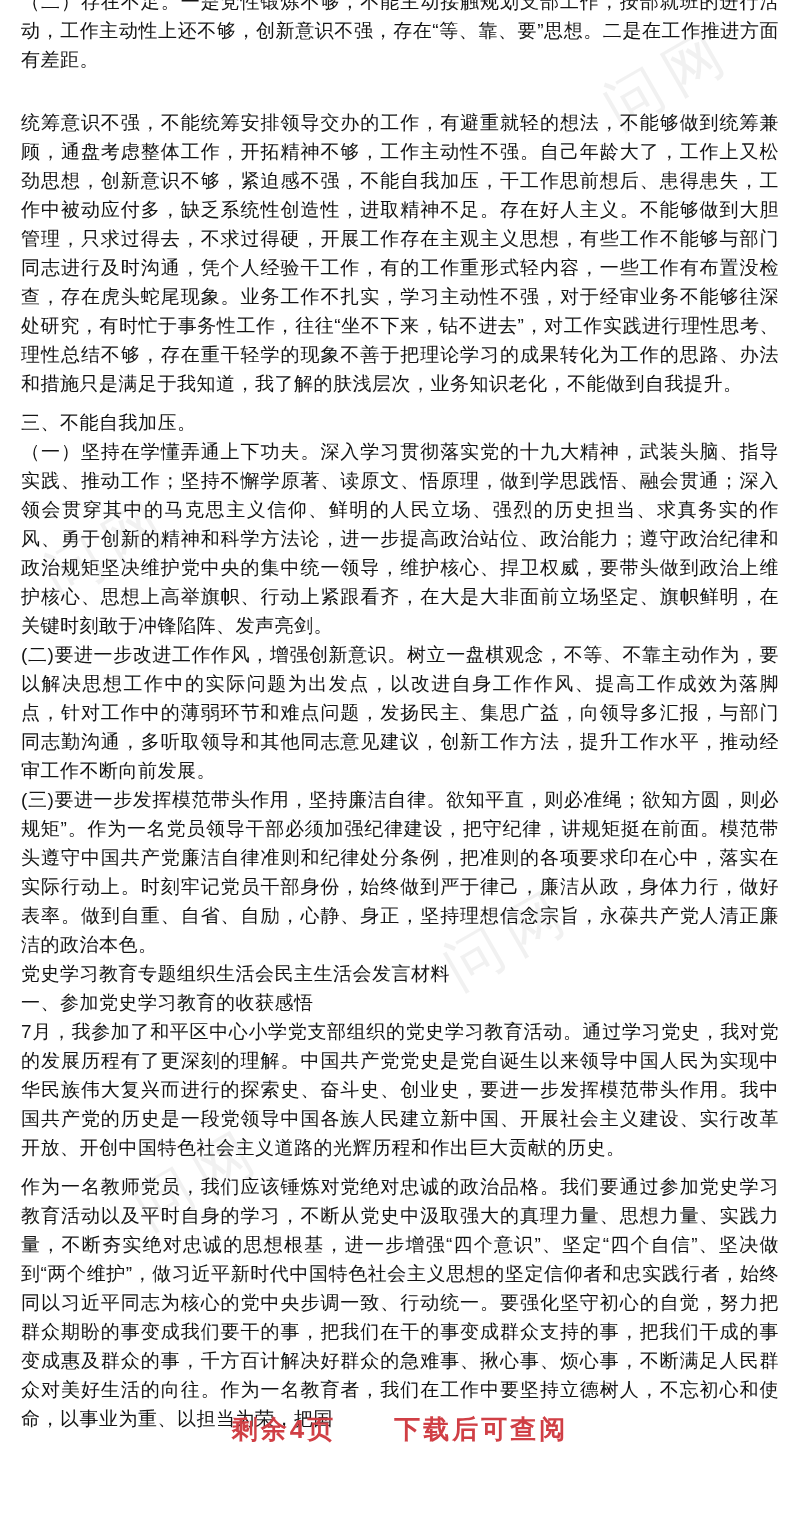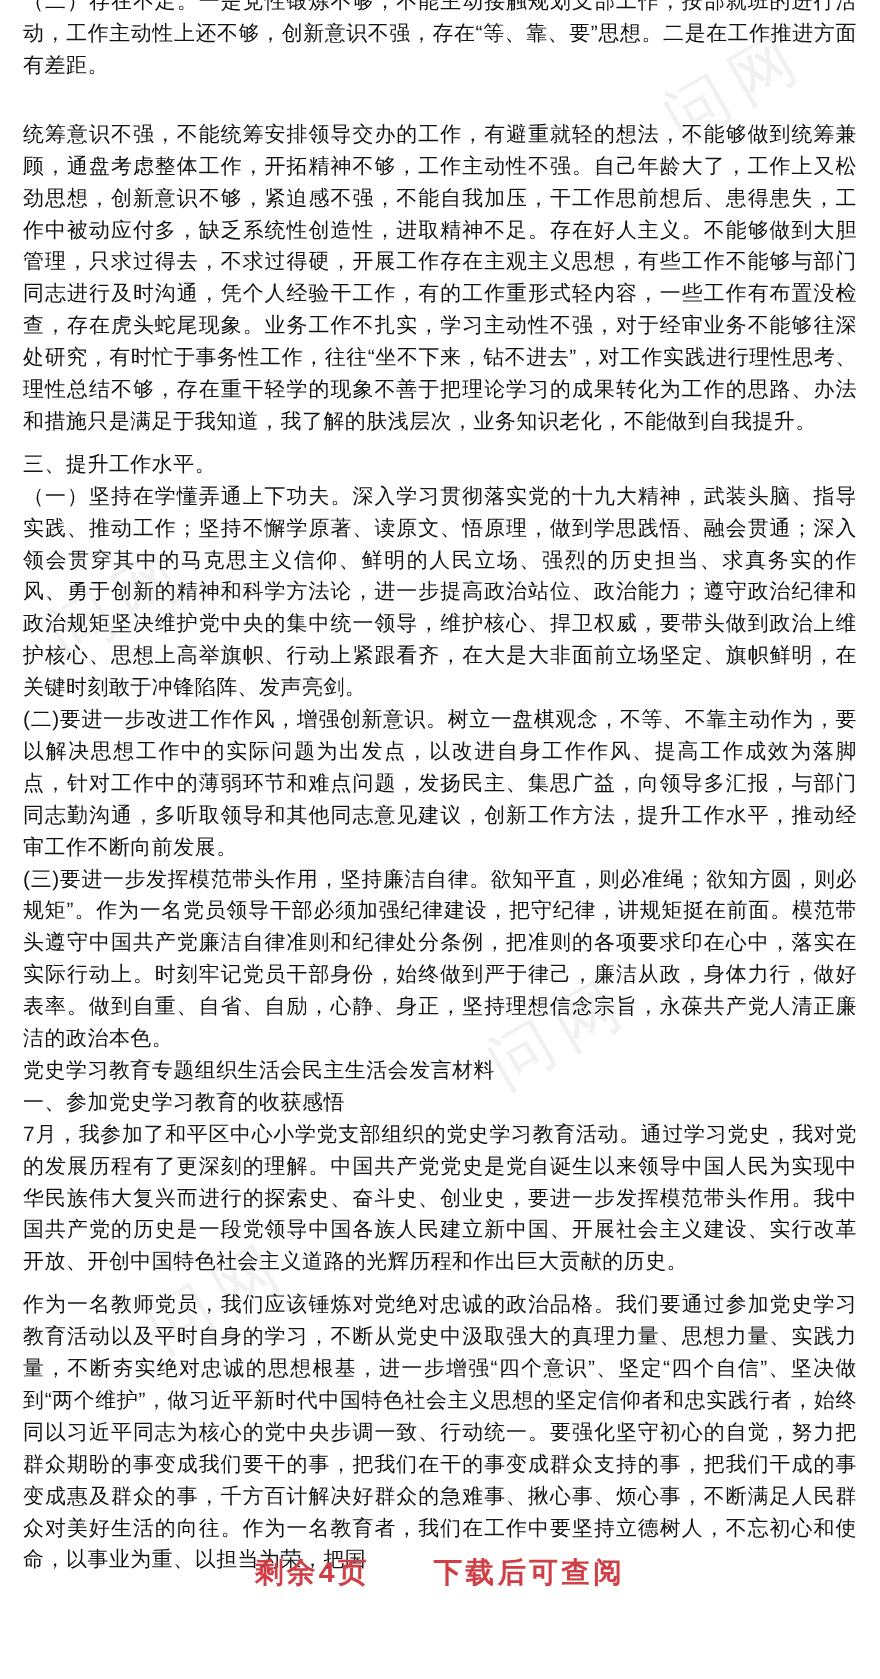--- a/index.html
+++ b/index.html
@@ -76,21 +76,21 @@
 <div class="page">
 
   <span class="wm wm1">问网</span>
   <span class="wm wm2">问网</span>
   <span class="wm wm3">问网</span>
   <span class="wm wm4">问网</span>
 
   <div class="doc">
       <p class="block gap0">（二）存在不足。一是党性锻炼不够，不能主动接触规划支部工作，按部就班的进行活动，工作主动性上还不够，创新意识不强，存在“等、靠、要”思想。二是在工作推进方面有差距。</p>
       <p class="block gap2">统筹意识不强，不能统筹安排领导交办的工作，有避重就轻的想法，不能够做到统筹兼顾，通盘考虑整体工作，开拓精神不够，工作主动性不强。自己年龄大了，工作上又松劲思想，创新意识不够，紧迫感不强，不能自我加压，干工作思前想后、患得患失，工作中被动应付多，缺乏系统性创造性，进取精神不足。存在好人主义。不能够做到大胆管理，只求过得去，不求过得硬，开展工作存在主观主义思想，有些工作不能够与部门同志进行及时沟通，凭个人经验干工作，有的工作重形式轻内容，一些工作有布置没检查，存在虎头蛇尾现象。业务工作不扎实，学习主动性不强，对于经审业务不能够往深处研究，有时忙于事务性工作，往往“坐不下来，钻不进去”，对工作实践进行理性思考、理性总结不够，存在重干轻学的现象不善于把理论学习的成果转化为工作的思路、办法和措施只是满足于我知道，我了解的肤浅层次，业务知识老化，不能做到自我提升。</p>
-      <p class="block gap1">三、提升工作水平。</p>
+      <p class="block gap1">三、不能自我加压。</p>
       <p class="block gap0">（一）坚持在学懂弄通上下功夫。深入学习贯彻落实党的十九大精神，武装头脑、指导实践、推动工作；坚持不懈学原著、读原文、悟原理，做到学思践悟、融会贯通；深入领会贯穿其中的马克思主义信仰、鲜明的人民立场、强烈的历史担当、求真务实的作风、勇于创新的精神和科学方法论，进一步提高政治站位、政治能力；遵守政治纪律和政治规矩坚决维护党中央的集中统一领导，维护核心、捍卫权威，要带头做到政治上维护核心、思想上高举旗帜、行动上紧跟看齐，在大是大非面前立场坚定、旗帜鲜明，在关键时刻敢于冲锋陷阵、发声亮剑。</p>
       <p class="block gap0">(二)要进一步改进工作作风，增强创新意识。树立一盘棋观念，不等、不靠主动作为，要以解决思想工作中的实际问题为出发点，以改进自身工作作风、提高工作成效为落脚点，针对工作中的薄弱环节和难点问题，发扬民主、集思广益，向领导多汇报，与部门同志勤沟通，多听取领导和其他同志意见建议，创新工作方法，提升工作水平，推动经审工作不断向前发展。</p>
       <p class="block gap0">(三)要进一步发挥模范带头作用，坚持廉洁自律。欲知平直，则必准绳；欲知方圆，则必规矩”。作为一名党员领导干部必须加强纪律建设，把守纪律，讲规矩挺在前面。模范带头遵守中国共产党廉洁自律准则和纪律处分条例，把准则的各项要求印在心中，落实在实际行动上。时刻牢记党员干部身份，始终做到严于律己，廉洁从政，身体力行，做好表率。做到自重、自省、自励，心静、身正，坚持理想信念宗旨，永葆共产党人清正廉洁的政治本色。</p>
       <p class="block gap0">党史学习教育专题组织生活会民主生活会发言材料</p>
       <p class="block gap0">一、参加党史学习教育的收获感悟</p>
       <p class="block gap0">7月，我参加了和平区中心小学党支部组织的党史学习教育活动。通过学习党史，我对党的发展历程有了更深刻的理解。中国共产党党史是党自诞生以来领导中国人民为实现中华民族伟大复兴而进行的探索史、奋斗史、创业史，要进一步发挥模范带头作用。我中国共产党的历史是一段党领导中国各族人民建立新中国、开展社会主义建设、实行改革开放、开创中国特色社会主义道路的光辉历程和作出巨大贡献的历史。</p>
       <p class="block gap1">作为一名教师党员，我们应该锤炼对党绝对忠诚的政治品格。我们要通过参加党史学习教育活动以及平时自身的学习，不断从党史中汲取强大的真理力量、思想力量、实践力量，不断夯实绝对忠诚的思想根基，进一步增强“四个意识”、坚定“四个自信”、坚决做到“两个维护”，做习近平新时代中国特色社会主义思想的坚定信仰者和忠实践行者，始终同以习近平同志为核心的党中央步调一致、行动统一。要强化坚守初心的自觉，努力把群众期盼的事变成我们要干的事，把我们在干的事变成群众支持的事，把我们干成的事变成惠及群众的事，千方百计解决好群众的急难事、揪心事、烦心事，不断满足人民群众对美好生活的向往。作为一名教育者，我们在工作中要坚持立德树人，不忘初心和使命，以事业为重、以担当为荣，把国</p>
     </div>
 
   <div class="footer" style="color: rgb(208, 63, 69);">

